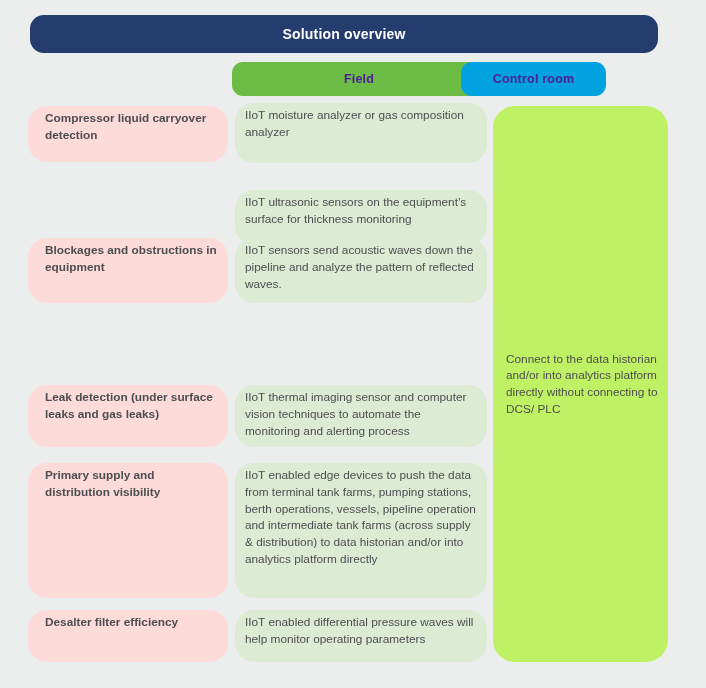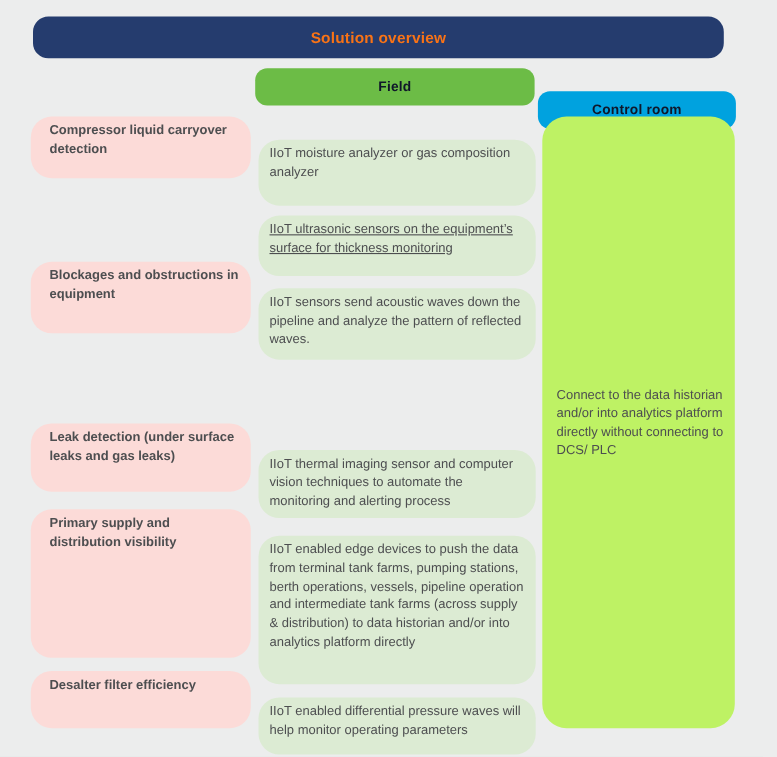--- a/index.html
+++ b/index.html
@@ -15,56 +15,55 @@
   }
   .header-pill {
     position: absolute;
     left: 30px; top: 15px;
     width: 628px; height: 38px;
     background: #253c6e;
     border-radius: 14px;
     display: flex; align-items: center; justify-content: center;
   }
   .header-pill span {
-    color: #f97316;
+    color: #ffffff;
     font-size: 14px;
     font-weight: bold;
     letter-spacing: 0.2px;
   }
   .col-pill {
     position: absolute;
     top: 62px; height: 34px;
     border-radius: 11px;
     display: flex; align-items: center; justify-content: center;
-    color: #0f172a;
+    color: #4c1d95;
     font-size: 12.5px;
     font-weight: bold;
     letter-spacing: 0.2px;
   }
   .col-pill.field { left: 232px; width: 254px; background: #6cbc46; }
-  .col-pill.control { left: 489px; width: 180px; background: #00a2df; margin-top: 21px; }
+  .col-pill.control { left: 461px; width: 145px; background: #00a2df; }
   .row { position: absolute; left: 0; width: 706px; }
   .cell {
     position: absolute;
     display: flex; align-items: flex-start;
     border-radius: 19px;
     font-size: 11.8px;
     line-height: 1.42;
   }
   .cell.pink {
     left: 28px; width: 200px;
     background: #fcdbd8;
     padding: 4px 10px 4px 17px;
     font-weight: bold;
   }
   .cell.green {
     left: 235px; width: 252px;
     background: #dcebd3;
     padding: 4px 10px 4px 10px;
-    margin-top: 24px;
   }
   .cell.blue {
     left: 493px; top: 106px;
     width: 175px; height: 556px;
     background: #bef264;
     border-radius: 22px;
     padding: 6px 6px 6px 13px;
     display: flex; align-items: center;
   }
 </style>
@@ -88,21 +87,21 @@
   <div class="row" style="top:106px; height:56px;">
     <div class="cell pink" style="top:0; height:56px;">
       <span>Compressor liquid carryover detection</span>
     </div>
     <div class="cell green" style="top:-3px; height:60px;">
       <span>IIoT moisture analyzer or gas composition analyzer</span>
     </div>
   </div>
 
   <div class="row" style="top:172px; height:55px;">
-    <div class="cell green" style="top:0; height:55px;text-decoration:underline;">
+    <div class="cell green" style="top:18px; height:55px;">
       <span>IIoT ultrasonic sensors on the equipment’s surface for thickness monitoring</span>
     </div>
   </div>
 
   <div class="row" style="top:238px; height:65px;padding-left:40px;">
     <div class="cell pink" style="top:0; height:65px;">
       <span>Blockages and obstructions in equipment</span>
     </div>
     <div class="cell green" style="top:0; height:65px;">
       <span>IIoT sensors send acoustic waves down the pipeline and analyze the pattern of reflected waves.</span>

